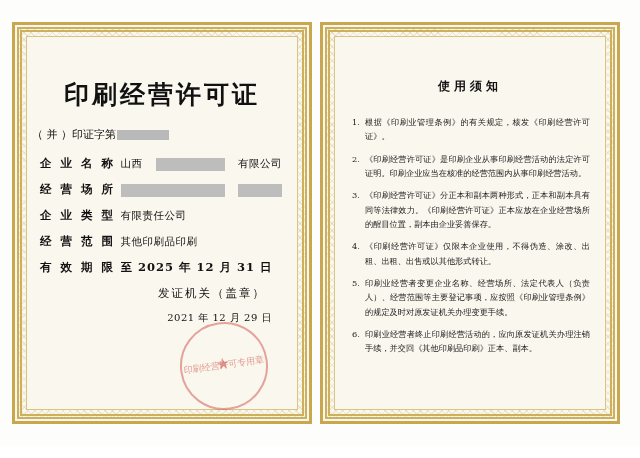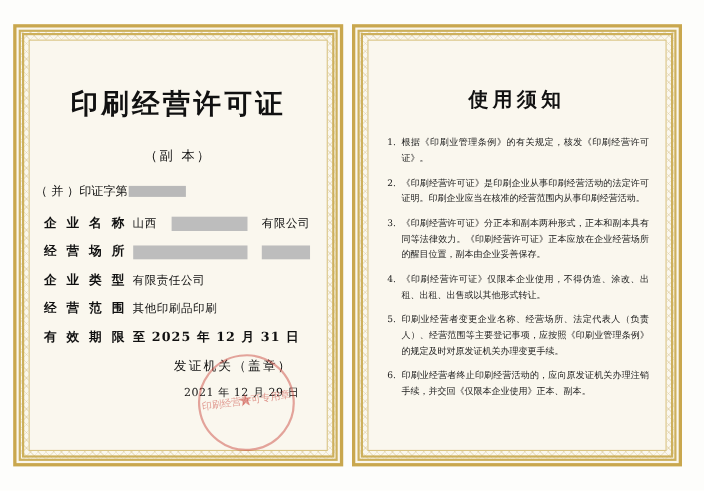--- a/index.html
+++ b/index.html
@@ -203,21 +203,21 @@
     color: rgba(200, 60, 50, 0.45);
     font-size: 16px;
     top: 30px;
     left: 34px;
   }
 
   
   .notice-title {
     text-align: center;
     font-family: "DejaVu Serif", "Liberation Serif", serif;
-    font-size: 18px;
+    font-size: 12px;
     font-weight: bold;
     letter-spacing: 4px;
     color: #111;
     margin-top: 36px;
   }
   .notice-list {
     margin: 20px 10px 0 12px;
     padding: 0;
     list-style: none;
   }
@@ -246,21 +246,20 @@
   <div class="panel panel-left">
     <div class="border-outer"></div>
     <div class="guilloche"></div>
     <div class="border-mid"></div>
     <div class="border-inner"></div>
 
     <div class="content">
 
       <div class="cert-title">印刷经营许可证</div>
 
-      <div class="cert-subtitle">（副  本）</div>
 
       <div class="cert-serial">
         <span>（ 并 ）印证字第</span><span class="serial-mask"></span>
       </div>
 
       <div class="fields">
 
         <div class="field-row">
           <span class="field-label">企 业 名 称</span>
           <span class="field-value">
@@ -331,19 +330,19 @@
         <li class="notice-item">
           <span class="notice-num">4.</span>
           <span class="notice-text">《印刷经营许可证》仅限本企业使用，不得伪造、涂改、出租、出租、出售或以其他形式转让。</span>
         </li>
         <li class="notice-item">
           <span class="notice-num">5.</span>
           <span class="notice-text">印刷业经营者变更企业名称、经营场所、法定代表人（负责人）、经营范围等主要登记事项，应按照《印刷业管理条例》的规定及时对原发证机关办理变更手续。</span>
         </li>
         <li class="notice-item">
           <span class="notice-num">6.</span>
-          <span class="notice-text">印刷业经营者终止印刷经营活动的，应向原发证机关办理注销手续，并交回《仅限本企业使用》正本、副本。</span>
+          <span class="notice-text">印刷业经营者终止印刷经营活动的，应向原发证机关办理注销手续，并交回《其他印刷品印刷》正本、副本。</span>
         </li>
       </ul>
     </div>
   </div>
 
 </div>
 
 </body></html>

